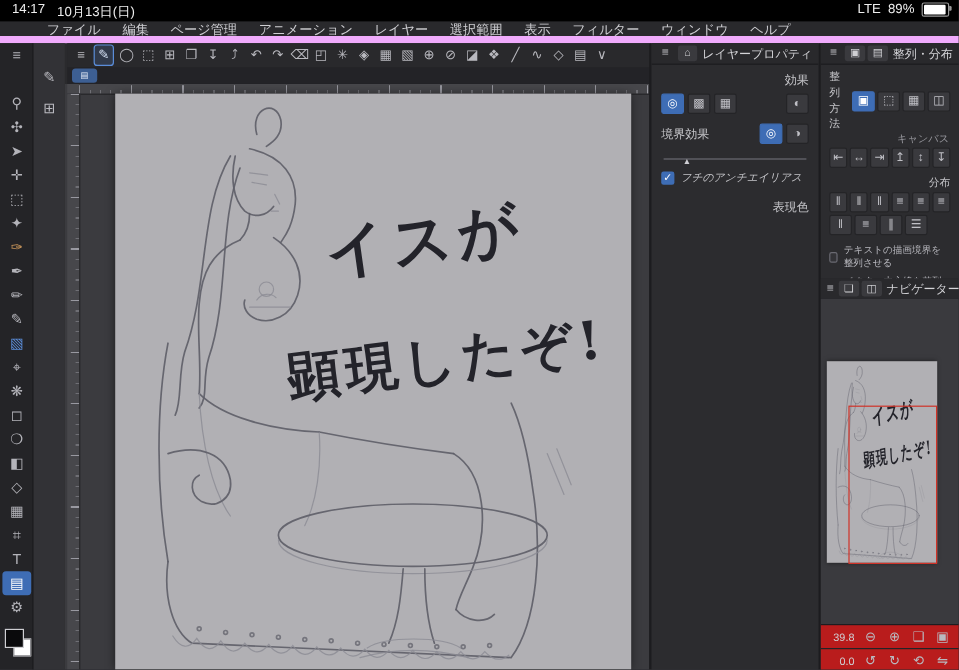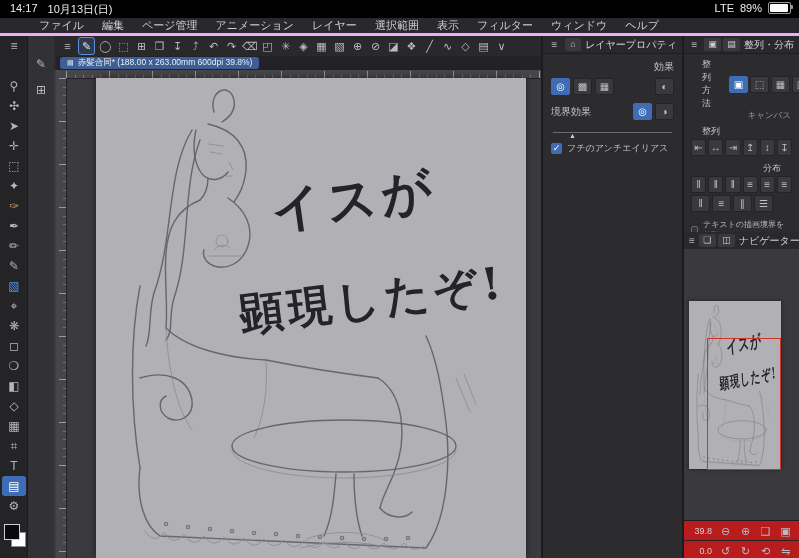--- a/index.html
+++ b/index.html
@@ -11,21 +11,21 @@
   }
   .abs{position:absolute;}
   
   #status-bar{left:0;top:0;width:799px;height:18px;background:#000;color:#eee;font-size:11px;}
   #status-left{left:10px;top:2px;display:flex;gap:10px;}
   #status-right{right:8px;top:2px;display:flex;gap:6px;align-items:center;}
   .battery{width:21px;height:10px;border:1px solid #9a9a9a;border-radius:2px;position:relative;}
   .battery .fill{position:absolute;left:1px;top:1px;bottom:1px;width:86%;background:#fff;border-radius:1px;}
   .battery .tip{position:absolute;right:-3px;top:2px;width:2px;height:4px;background:#9a9a9a;border-radius:0 1px 1px 0;}
   
-  #menu-bar{left:0;top:18px;width:799px;height:18px;background:#29292c;border-bottom:3px solid #f0abfc;
+  #menu-bar{left:0;top:18px;width:799px;height:18px;background:#29292c;border-bottom:6px solid #f0abfc;
     display:flex;align-items:center;padding-left:30px;box-sizing:border-box;}
   #menu-bar .menu-item{font-size:11px;color:#cfcfd3;padding:0 9px;cursor:default;}
   
   #toolbar{left:56px;top:36px;width:485px;height:20px;background:#29292c;display:flex;align-items:center;gap:3px;padding-left:4px;box-sizing:border-box;}
   .gicon{display:inline-block;width:15px;height:16px;line-height:16px;text-align:center;font-size:11px;color:#b9b9bf;}
   .gicon.boxed{border:1px solid #5b8dd9;border-radius:3px;background:rgba(91,141,217,.18);color:#d7e4f7;}
   
   #tab-bar{left:56px;top:56px;width:485px;height:14px;background:#232327;}
   #doc-tab{left:4px;top:1px;height:12px;background:#3d5f93;border-radius:3px;display:flex;align-items:center;gap:4px;
     padding:0 7px;font-size:8.5px;color:#e8eef8;white-space:nowrap;}
@@ -75,21 +75,21 @@
   .colorswatch{width:38px;height:11px;background:#fff;border:1px solid #88888e;}
   .checkrow{display:flex;align-items:center;gap:5px;padding:0 8px;}
   .checkbox{width:11px;height:11px;border-radius:2px;box-sizing:border-box;}
   .checkbox.checked{background:#3e6db5;color:#fff;font-size:9px;line-height:11px;text-align:center;}
   .checkbox.empty{border:1px solid #6a6a72;background:#333337;}
   #expr-dropdown{margin:4px 8px;height:18px;background:#3a3a3e;border-radius:4px;display:flex;align-items:center;gap:6px;padding:0 8px;}
   .rainbow{width:10px;height:10px;border-radius:50%;background:conic-gradient(#e33,#ee3,#3d3,#3dd,#33e,#d3d,#e33);}
   .chevstack{margin-left:auto;display:flex;flex-direction:column;font-size:5px;line-height:4px;color:#bdbdc3;}
   
   #align-panel{left:684px;top:36px;width:115px;height:196px;}
-  .ap-label{font-size:9px;color:#c4c4c8;padding:0 18px;}
+  .ap-label{font-size:9px;color:#c4c4c8;padding:0 7px;}
   .iconrow{display:flex;gap:2px;padding:1px 7px;}
   .ap-dim{font-size:8.5px;color:#9a9aa0;text-align:right;padding-right:8px;}
   .chk-small{font-size:8px;color:#b9b9bf;}
   
   #nav-panel{left:684px;top:232px;width:115px;height:326px;}
   #nav-body{position:absolute;left:0;top:17px;width:115px;height:271px;background:#3a3a3e;}
   #nav-thumb{position:absolute;left:5px;top:52px;width:92px;height:168px;background:#b1b0b4;box-shadow:0 0 4px rgba(0,0,0,.5);}
   #nav-view-rect{position:absolute;left:18px;top:37px;width:72px;height:130px;border:1.5px solid #d03328;}
   #nav-footer{position:absolute;left:0;top:288px;width:115px;height:38px;background:#b91c1c;border-top:1px solid #1d1d20;}
   .nav-row{display:flex;align-items:center;gap:7px;height:19px;padding:0 6px;}
@@ -151,21 +151,20 @@
     <span class="gicon">╱</span>
     <span class="gicon">∿</span>
     <span class="gicon">◇</span>
     <span class="gicon">▤</span>
     <span class="gicon">∨</span>
   </div>
 
 <div class="abs" id="tab-bar">
   <div class="abs" id="doc-tab">
     <span style="font-size:7px;">▤</span>
-    <span>赤髪合同* (188.00 x 263.00mm 600dpi 39.8%)</span>
   </div>
 </div>
 
 <div class="abs" id="tool-col">
   <span class="col-menu" style="position:absolute;top:2px;">≡</span>
   <div class="abs" id="tool-list">
       <span class="tool-item">⚲</span>
       <span class="tool-item">✣</span>
       <span class="tool-item">➤</span>
       <span class="tool-item">✛</span>
@@ -283,22 +282,23 @@
       <span class="row" style="margin-left:auto;gap:3px;">
           <span class="pbtn selected">◎</span>
           <span class="pbtn">◑</span>
         </span>
     </div>
     <div id="lp-slider">
         <span class="handle">▲</span>
       </div>
     <div class="checkrow" style="padding-top:9px;">
       <span class="checkbox checked">✓</span>
-      <span style="font-size:9px;color:#c4c4c8;">フチのアンチエイリアス</span>
-    </div>
+      <span style="font-size:9px;color:#c4c4c8;font-style:italic;">フチのアンチエイリアス</span>
+    </div>
+    <div class="lp-label" style="padding:11px 8px 0 8px;">表現色</div>
   </div>
 </div>
 
 <div class="abs panel" id="align-panel">
   <div class="panel-header">
     <span class="gicon">≡</span>
     <span class="row" style="gap:2px;">
         <span class="tabbox">▣</span>
         <span class="tabbox">▤</span>
       </span>
@@ -307,21 +307,20 @@
   <div class="row" style="padding:4px 7px 0 0;">
     <span class="ap-label">整列方法</span>
     <span class="row" style="margin-left:auto;gap:2px;">
         <span class="pbtn selected">▣</span>
         <span class="pbtn">⬚</span>
         <span class="pbtn">▦</span>
         <span class="pbtn">◫</span>
       </span>
   </div>
   <div class="ap-dim">キャンバス</div>
-  <div class="ap-label" style="padding-top:3px;">整列</div>
   <div class="iconrow">
       <span class="pbtn">⇤</span>
       <span class="pbtn">↔</span>
       <span class="pbtn">⇥</span>
       <span class="pbtn">↥</span>
       <span class="pbtn">↕</span>
       <span class="pbtn">↧</span>
     </div>
   <div class="ap-label" style="padding-top:5px;text-align:right;">分布</div>
   <div class="iconrow">

